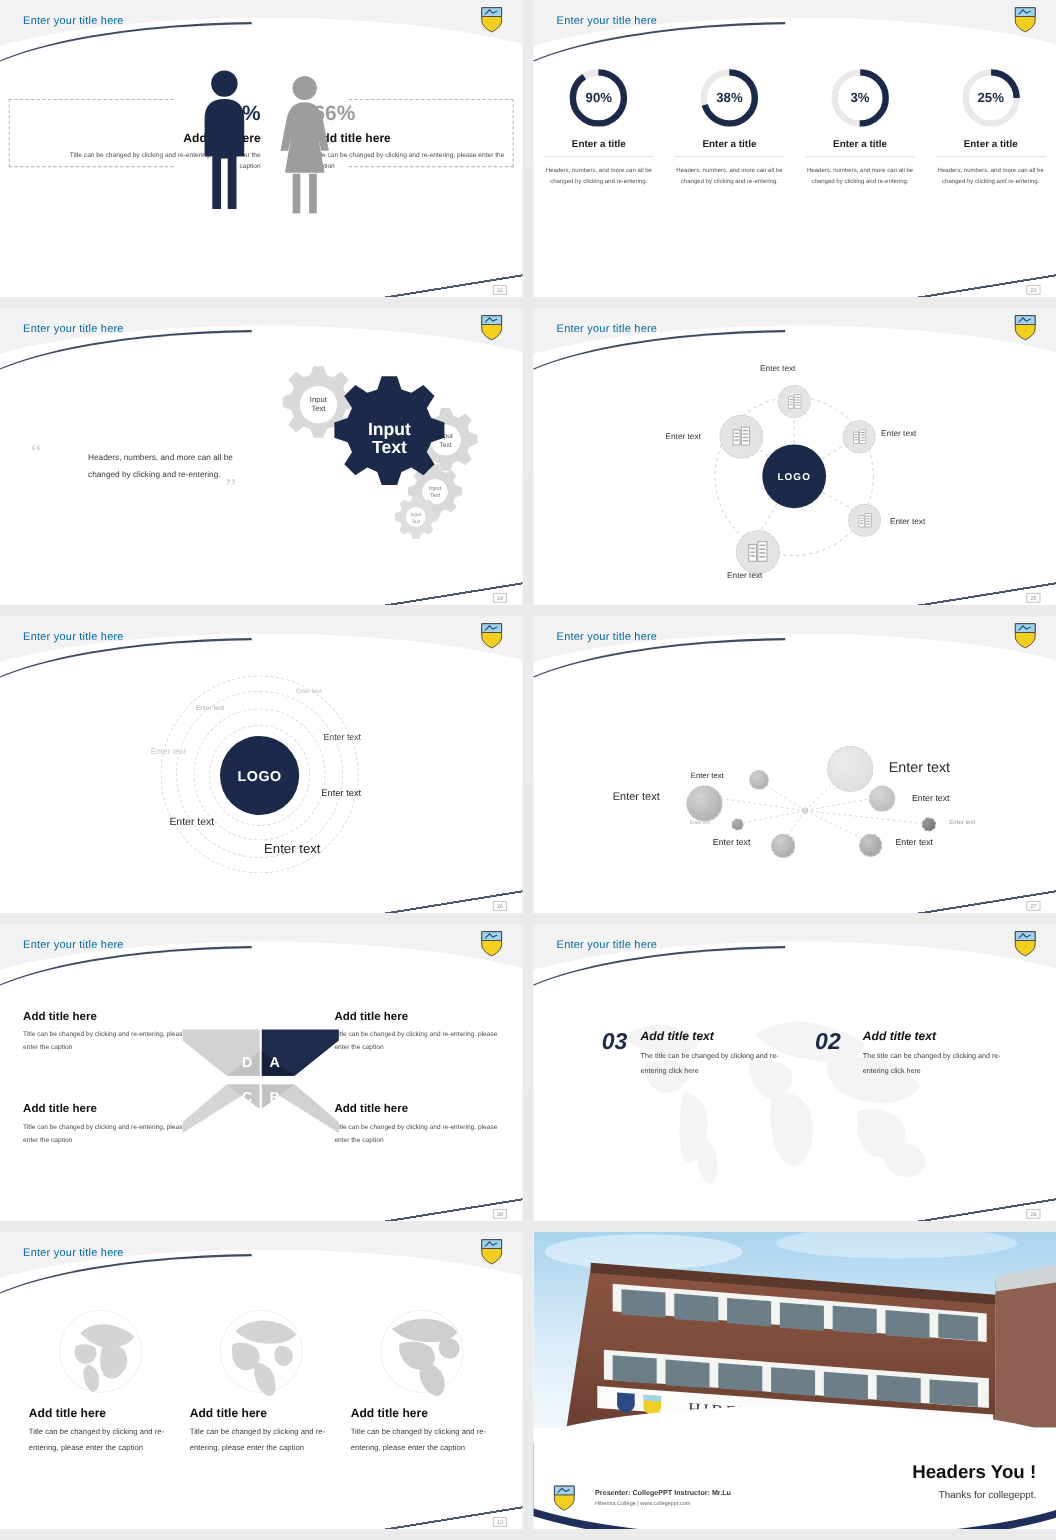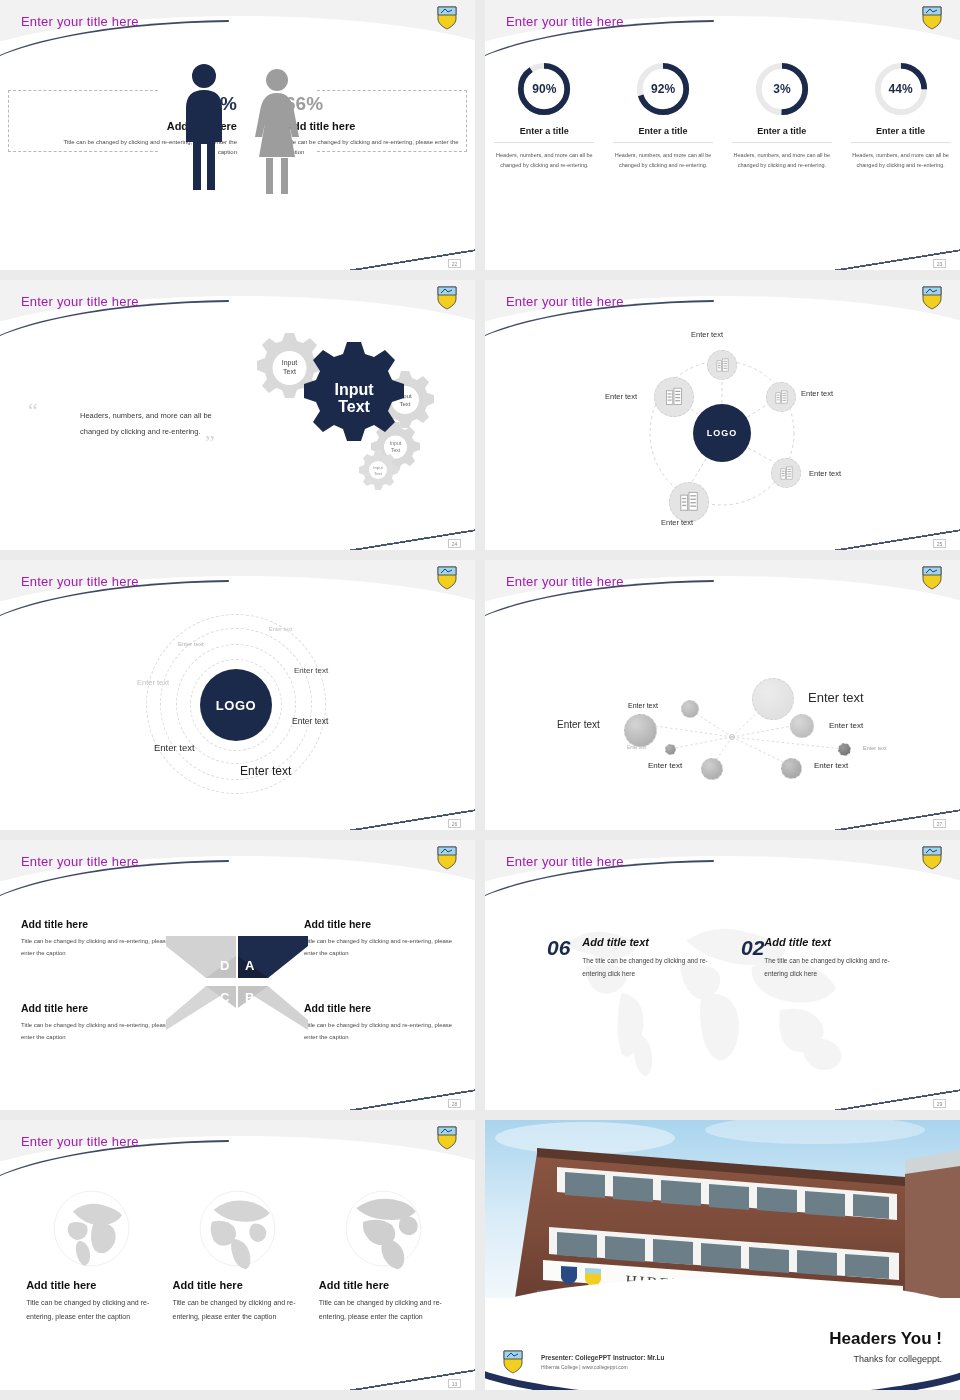--- a/index.html
+++ b/index.html
@@ -25,21 +25,21 @@
     overflow: hidden;
   }
   
   .hdr {
     position: absolute; left: 0; top: 0; width: 100%; height: 46px;
     background: #f2f2f2;
     z-index: 1;
   }
   .hdr-title {
     position: absolute; left: 21px; top: 14px;
-    font-size: 13px; color: #a21caf; letter-spacing: .2px;
+    font-size: 10px; color: #0369a1; letter-spacing: .2px;
     z-index: 4;
   }
   .white-curve {
     position: absolute; left: -60px; top: 16px;
     width: 600px; height: 160px;
     background: #ffffff;
     border-radius: 50% / 40%;
     z-index: 2;
   }
   .curve-line {
@@ -225,21 +225,21 @@
         </div>
         <div class="s2-t">Enter a title</div>
         <div class="s2-d">Headers, numbers, and more can all be changed by clicking and re-entering.</div>
       </div>
       <div class="s2-item">
         <div class="donut">
           <svg width="58" height="58" viewBox="0 0 40 40">
             <circle cx="20" cy="20" r="16" fill="none" stroke="#e9e9e9" stroke-width="4"></circle>
             <circle cx="20" cy="20" r="16" fill="none" stroke="#1b2a4a" stroke-width="4" stroke-dasharray="70.4 100.5" transform="rotate(-90 20 20)"></circle>
           </svg>
-          <span>92%</span>
+          <span>38%</span>
         </div>
         <div class="s2-t">Enter a title</div>
         <div class="s2-d">Headers, numbers, and more can all be changed by clicking and re-entering.</div>
       </div>
       <div class="s2-item">
         <div class="donut">
           <svg width="58" height="58" viewBox="0 0 40 40">
             <circle cx="20" cy="20" r="16" fill="none" stroke="#e9e9e9" stroke-width="4"></circle>
             <circle cx="20" cy="20" r="16" fill="none" stroke="#1b2a4a" stroke-width="4" stroke-dasharray="50.3 100.5" transform="rotate(-90 20 20)"></circle>
           </svg>
@@ -247,21 +247,21 @@
         </div>
         <div class="s2-t">Enter a title</div>
         <div class="s2-d">Headers, numbers, and more can all be changed by clicking and re-entering.</div>
       </div>
       <div class="s2-item">
         <div class="donut">
           <svg width="58" height="58" viewBox="0 0 40 40">
             <circle cx="20" cy="20" r="16" fill="none" stroke="#e9e9e9" stroke-width="4"></circle>
             <circle cx="20" cy="20" r="16" fill="none" stroke="#1b2a4a" stroke-width="4" stroke-dasharray="25.1 100.5" transform="rotate(-90 20 20)"></circle>
           </svg>
-          <span>44%</span>
+          <span>25%</span>
         </div>
         <div class="s2-t">Enter a title</div>
         <div class="s2-d">Headers, numbers, and more can all be changed by clicking and re-entering.</div>
       </div>
     </div>
     <div class="curve-bot2"></div>
     <div class="pagenum">23</div>
   </div>
 
   <div class="slide">
@@ -589,30 +589,30 @@
           <path d="M146 54 q18 -4 34 4 q10 8 4 20 q-8 14 -20 10 q-16 -8 -18 -34z"></path>
           <path d="M168 84 q20 -4 30 8 q10 14 6 34 q-4 22 -18 24 q-14 -4 -18 -28 q-4 -22 0 -38z"></path>
           <path d="M218 56 q30 -10 54 -2 q22 8 30 24 q-10 14 -34 14 q-30 0 -44 -16 q-8 -10 -6 -20z"></path>
           <path d="M246 100 q24 -6 38 8 q10 12 2 24 q-12 14 -28 8 q-16 -10 -12 -40z"></path>
           <path d="M270 130 q22 -6 34 6 q8 12 -2 20 q-14 8 -26 -2 q-10 -10 -6 -24z"></path>
         </g>
       </svg>
 
       <div style="position:absolute;left:62px;top:50px">
         <div style="display:flex;align-items:flex-start;gap:12px">
-          <div class="s8-num">06</div>
+          <div class="s8-num">03</div>
           <div>
             <div class="s8-h">Add title text</div>
             <div class="s8-p" style="width:130px">The title can be changed by clicking and re-entering click here</div>
           </div>
         </div>
       </div>
 
       <div style="position:absolute;left:256px;top:50px">
-        <div style="display:flex;align-items:flex-start;gap:0">
+        <div style="display:flex;align-items:flex-start;gap:20px">
           <div class="s8-num">02</div>
           <div>
             <div class="s8-h">Add title text</div>
             <div class="s8-p" style="width:130px">The title can be changed by clicking and re-entering click here</div>
           </div>
         </div>
       </div>
     </div>
 
     <div class="curve-bot2"></div>

